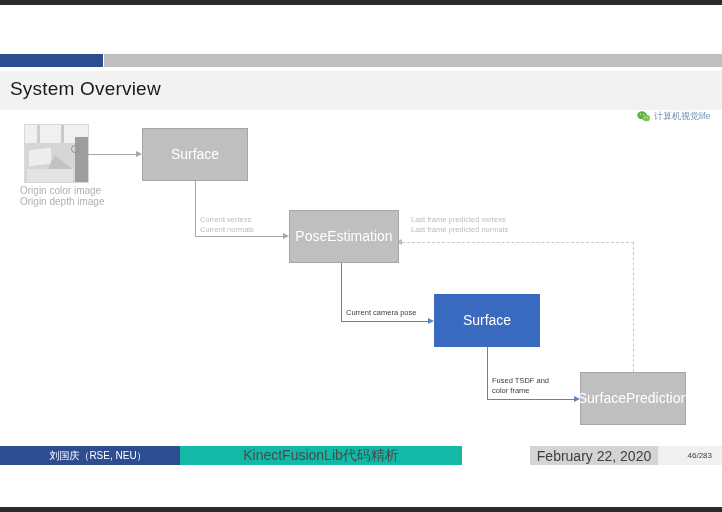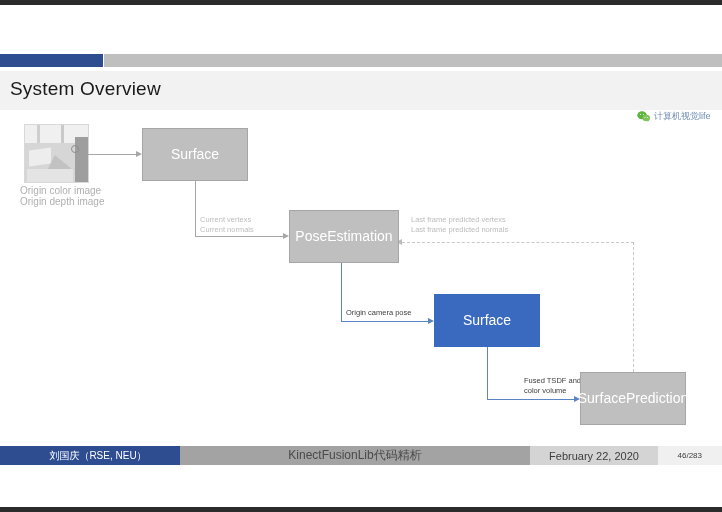--- a/index.html
+++ b/index.html
@@ -81,23 +81,23 @@
   .dash-h{position:absolute;height:0;border-top:1px dashed #c8c8c8;}
   .dash-v{position:absolute;width:0;border-left:1px dashed #c8c8c8;}
 
   .edge-label{position:absolute;font-size:7.5px;line-height:10px;color:#bdbdbd;white-space:nowrap;}
   .edge-label.dark{color:#3d3d3d;font-size:7.5px;}
 
   
   .footer{position:absolute;left:0;top:441px;width:722px;height:19px;}
   .f-seg{position:absolute;top:0;height:19px;display:flex;align-items:center;justify-content:center;}
   .f-author{left:0;width:196px;background:#2e4d91;color:#ffffff;font-size:10px;}
-  .f-mid{left:180px;width:350px;background:#a3a3a3;color:#4a4a4a;font-size:12px;}
-  .f-date{left:530px;width:128px;background:#d4d4d4;color:#3d3d3d;font-size:11px;}
-  .f-page{left:658px;width:64px;background:#f0f0f0;color:#3d3d3d;font-size:8px;justify-content:flex-end;padding-right:20px;box-sizing:border-box;}
+  .f-mid{left:180px;width:282px;background:#14b8a6;color:#4a4a4a;font-size:14px;}
+  .f-date{left:530px;width:128px;background:#d4d4d4;color:#3d3d3d;font-size:14px;}
+  .f-page{left:658px;width:64px;background:#f0f0f0;color:#3d3d3d;font-size:8px;justify-content:flex-end;padding-right:10px;box-sizing:border-box;}
 
   
   .wm-bottom{
     position:absolute;left:522px;top:472px;
     display:flex;align-items:center;gap:7px;
   }
   .wm-bottom .wm-text{font-size:15px;color:#ffffff;white-space:nowrap;}
 </style>
 </head>
 <body>
@@ -156,28 +156,28 @@
   <div class="dash-h" style="left:402px;top:237px;width:232px;"></div>
   <div class="arrow l-grey" style="left:396px;top:234px;"></div>
   <div class="edge-label" style="left:411px;top:210px;">
     <div>Last frame predicted vertexs</div>
     <div>Last frame predicted normals</div>
   </div>
 
   <div class="ln blue" style="left:341px;top:258px;width:1px;height:58px;"></div>
   <div class="ln blue" style="left:341px;top:316px;width:87px;height:1px;"></div>
   <div class="arrow r-blue" style="left:428px;top:313px;"></div>
-  <div class="edge-label dark" style="left:346px;top:303px;">Origin camera pose</div>
+  <div class="edge-label dark" style="left:346px;top:303px;">Current camera pose</div>
 
   <div class="ln blue" style="left:487px;top:342px;width:1px;height:52px;"></div>
   <div class="ln blue" style="left:487px;top:394px;width:87px;height:1px;"></div>
   <div class="arrow r-blue" style="left:574px;top:391px;"></div>
-  <div class="edge-label dark" style="left:492px;top:371px;margin-left:32px;">
+  <div class="edge-label dark" style="left:492px;top:371px;">
     <div>Fused TSDF and</div>
-    <div>color volume</div>
+    <div>color frame</div>
   </div>
 
   <div id="box-surface-measurement" class="box grey">
     <span class="l1">Surface</span>
   </div>
 
   <div id="box-pose-estimation" class="box grey">
     <span class="l1">Pose</span>
     <span class="l2">Estimation</span>
   </div>

